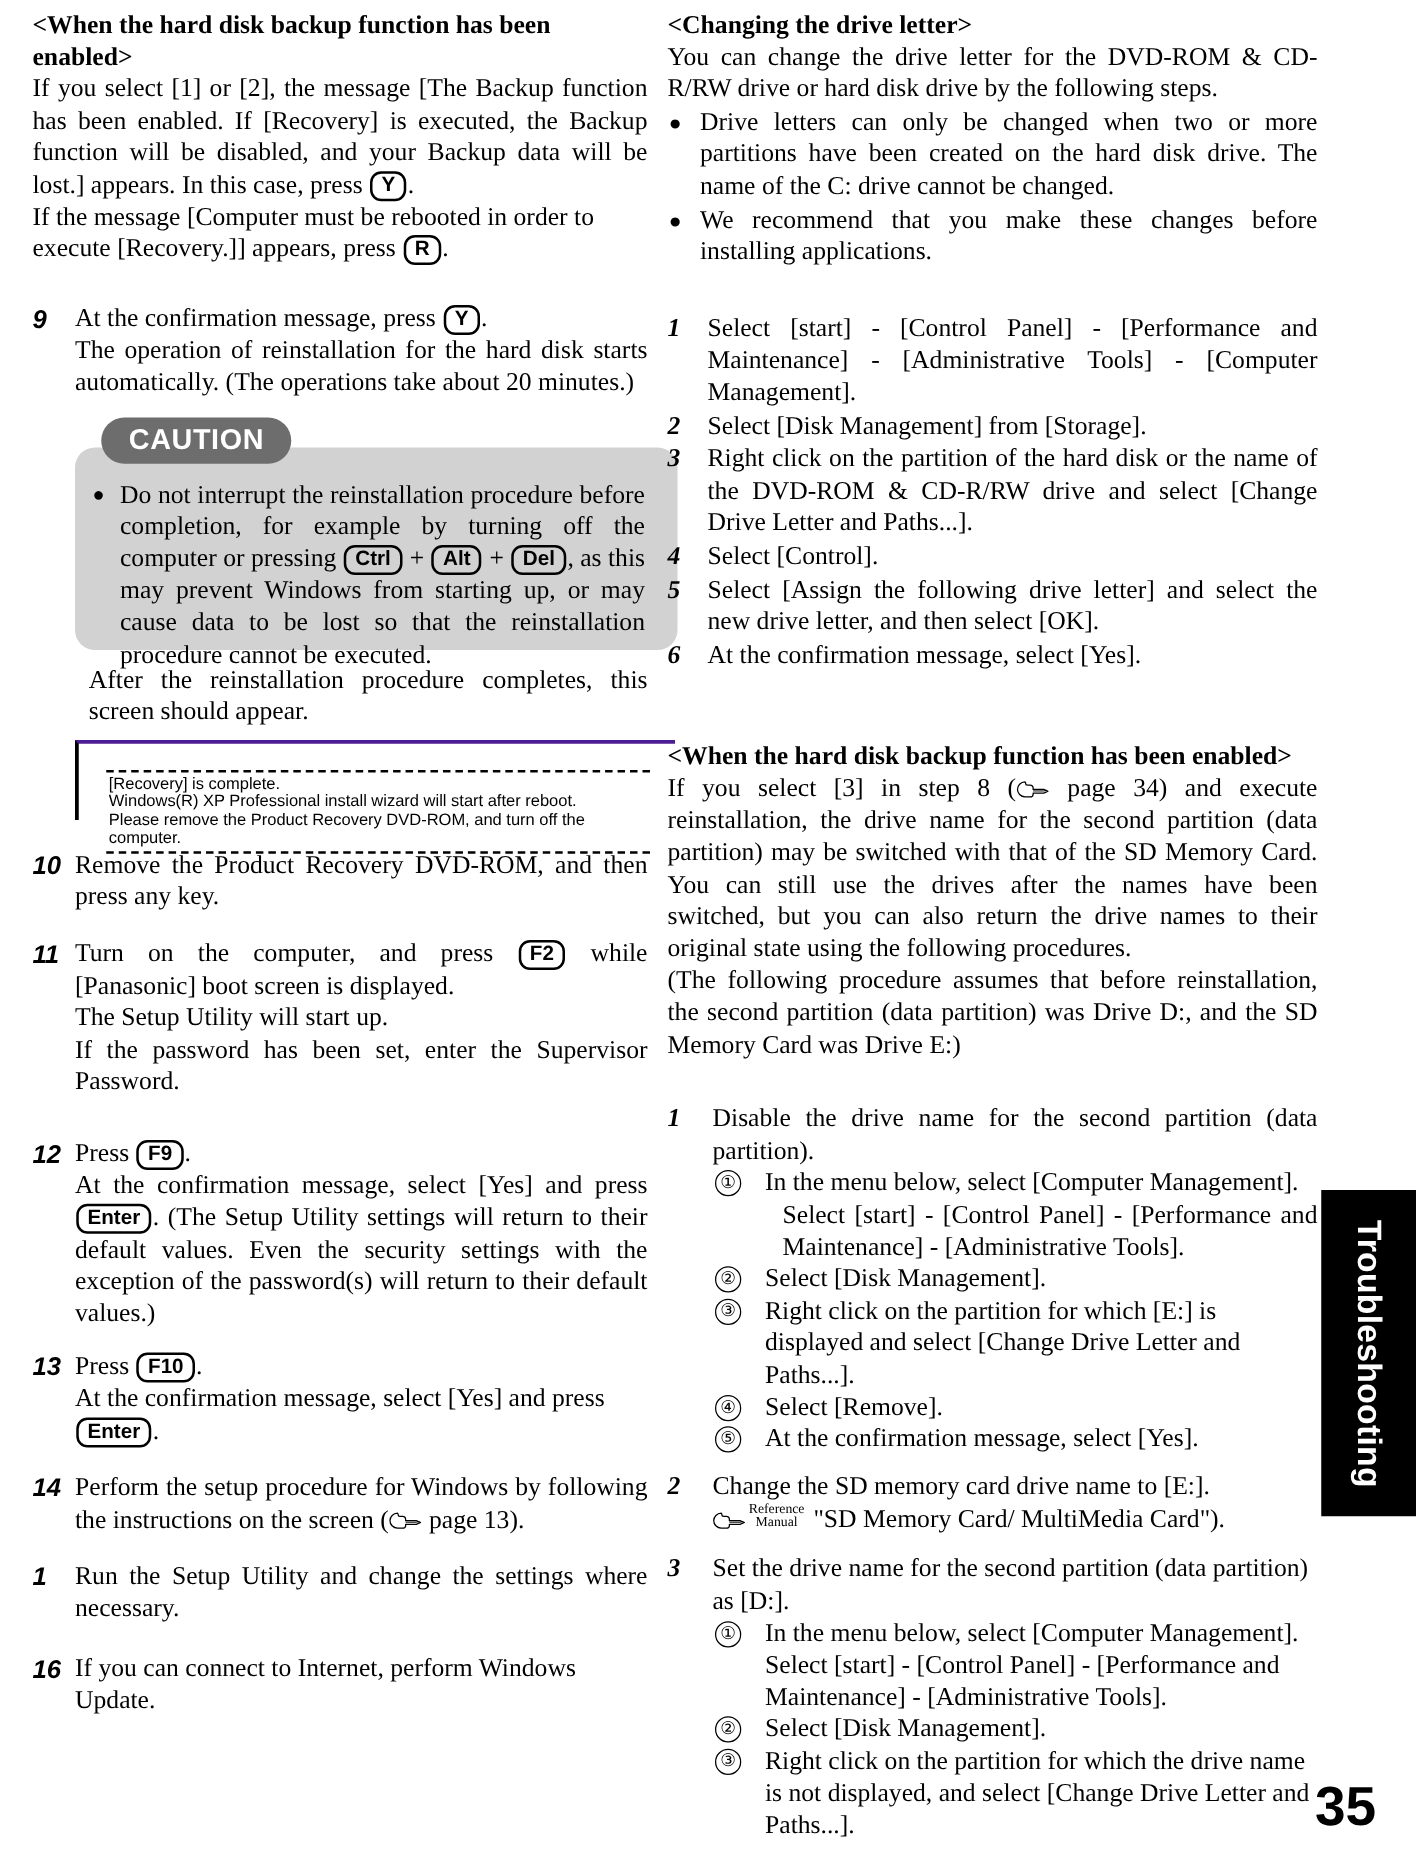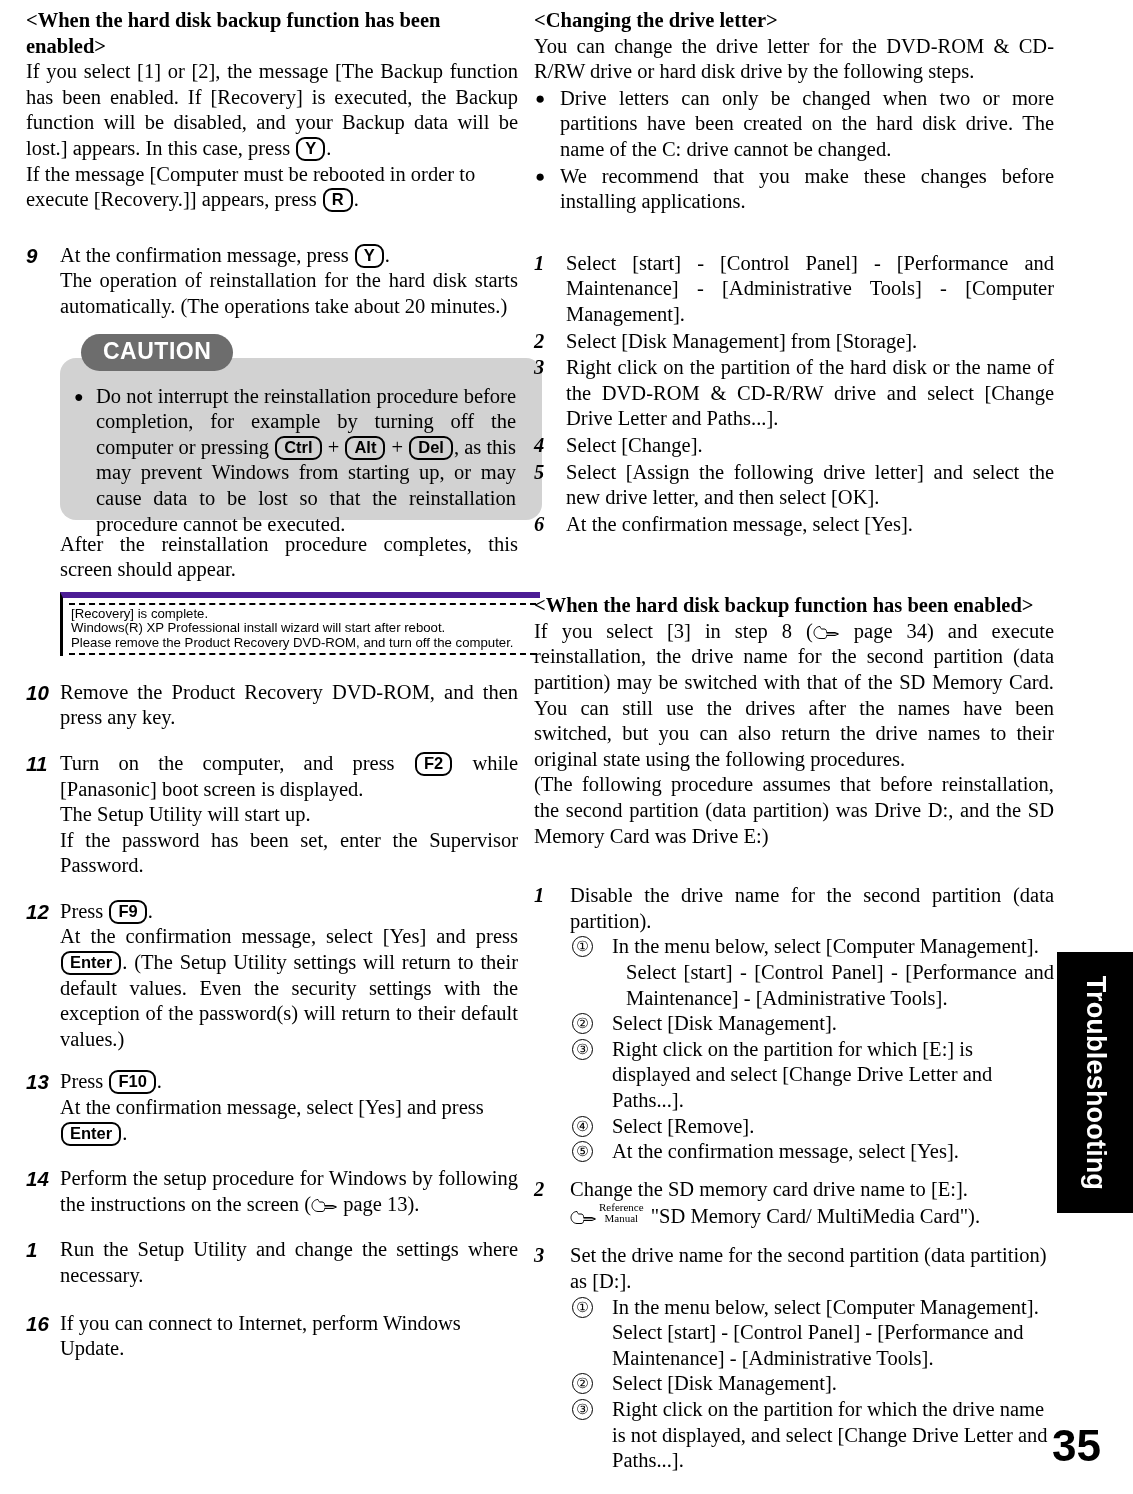--- a/index.html
+++ b/index.html
@@ -161,23 +161,23 @@
     left: 1px; top: 0;
     font-size: 17px;
     line-height: 25.6px;
   }
 
   
   .screenbox {
     position: relative;
     margin-top: 9px;
     width: 480px;
-    border-top: 6px solid #4c1d95;
+    border-top: 3px solid #4c1d95;
     border-left: 3px solid #000;
-    padding: 0;
+    padding: 16px;
     height: 64px;
     box-sizing: border-box;
   }
   .screenbox .dash {
     border-top: 2px dashed #000;
     margin: 5px 4px 0 6px;
   }
   .screenbox .lines {
     font-family: "Liberation Sans", sans-serif;
     font-size: 13.2px;
@@ -238,21 +238,21 @@
       <div class="para">The operation of reinstallation for the hard disk starts automatically. (The operations take about 20 minutes.)</div>
 
       <div class="caution-wrap">
         <div class="caution-body"></div>
         <div class="caution-badge">CAUTION</div>
         <div class="caution-text">
           <span class="bullet">●</span><span>Do not interrupt the reinstallation procedure before completion, for example by turning off the computer or pressing </span><span class="key">Ctrl</span><span> + </span><span class="key">Alt</span><span> + </span><span class="key">Del</span><span>, as this may prevent Windows from starting up, or may cause data to be lost so that the reinstallation procedure cannot be executed.</span>
         </div>
       </div>
 
-      <div class="para" style="margin-top:12px;">After the reinstallation procedure completes, this screen should appear.</div>
+      <div class="para" style="margin-top:12px;margin-left:11px;">After the reinstallation procedure completes, this screen should appear.</div>
 
       <div class="screenbox">
         <div class="dash"></div>
         <div class="lines">
           <div>[Recovery] is complete.</div>
           <div>Windows(R) XP Professional install wizard will start after reboot.</div>
           <div>Please remove the Product Recovery DVD-ROM, and turn off the computer.</div>
         </div>
         <div class="dash" style="margin-top:1px;"></div>
       </div>
@@ -263,21 +263,21 @@
       <div class="para">Remove the Product Recovery DVD-ROM, and then press any key.</div>
     </div>
 
     <div class="step" style="margin-top:20px;">
       <span class="num">11</span>
       <div class="para"><span>Turn on the computer, and press </span><span class="key">F2</span><span> while [Panasonic] boot screen is displayed.</span></div>
       <div class="para nojust">The Setup Utility will start up.</div>
       <div class="para">If the password has been set, enter the Supervisor Password.</div>
     </div>
 
-    <div class="step" style="margin-top:20px;">
+    <div class="step" style="margin-top:32px;">
       <span class="num">12</span>
       <div class="para nojust"><span>Press </span><span class="key">F9</span><span>.</span></div>
       <div class="para"><span>At the confirmation message, select [Yes] and press </span><span class="key">Enter</span><span>.  (The Setup Utility settings will return to their default values.  Even the security settings with the exception of the password(s) will return to their default values.)</span></div>
     </div>
 
     <div class="step" style="margin-top:17px;">
       <span class="num">13</span>
       <div class="para nojust"><span>Press </span><span class="key">F10</span><span>.</span></div>
       <div class="para nojust"><span>At the confirmation message, select [Yes] and press </span></div>
       <div class="para nojust"><span class="key">Enter</span><span>.</span></div>
@@ -330,21 +330,21 @@
     <div class="step rt" style="margin-top:1px;">
       <span class="num">2</span>
       <div class="para nojust">Select [Disk Management] from [Storage].</div>
     </div>
     <div class="step rt" style="margin-top:1px;">
       <span class="num">3</span>
       <div class="para">Right click on the partition of the hard disk or the name of the DVD-ROM &amp; CD-R/RW drive and select [Change Drive Letter and Paths...].</div>
     </div>
     <div class="step rt" style="margin-top:1px;">
       <span class="num">4</span>
-      <div class="para nojust">Select [Change].</div>
+      <div class="para nojust">Select [Control].</div>
     </div>
     <div class="step rt" style="margin-top:1px;">
       <span class="num">5</span>
       <div class="para">Select [Assign the following drive letter] and select the new drive letter, and then select [OK].</div>
     </div>
     <div class="step rt" style="margin-top:1px;">
       <span class="num">6</span>
       <div class="para nojust">At the confirmation message, select [Yes].</div>
     </div>
 

